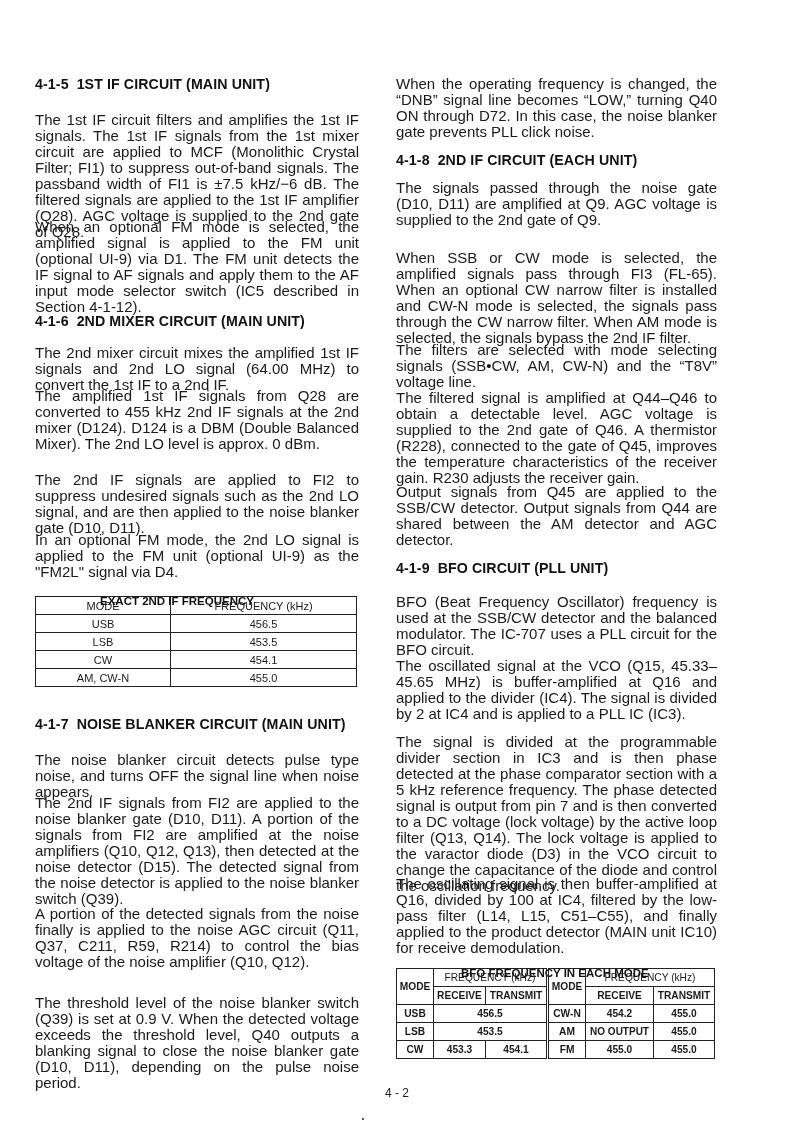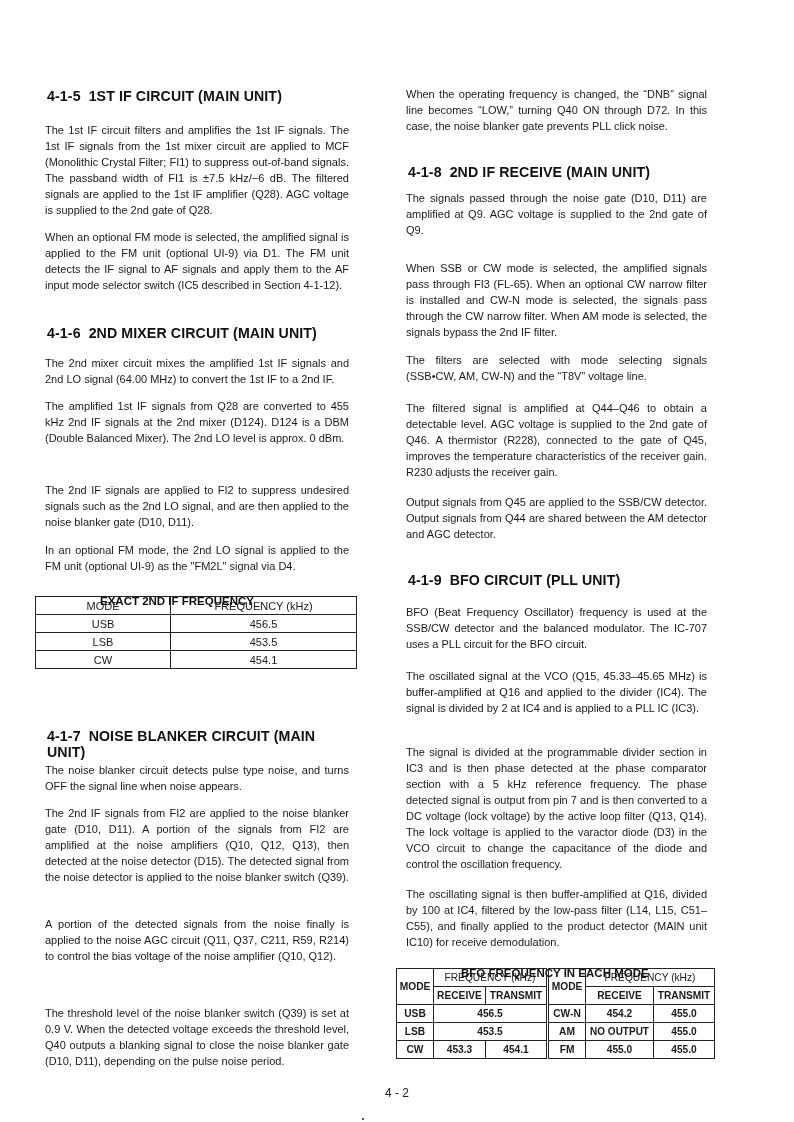--- a/index.html
+++ b/index.html
@@ -5,25 +5,25 @@
   html, body { margin: 0; padding: 0; background: #ffffff; }
   body {
     width: 794px; height: 1122px; position: relative; overflow: hidden;
     font-family: "Liberation Sans", sans-serif; color: #1a1a1a;
   }
   .col { position: absolute; top: 72px; width: 324px; }
   .col.left { left: 35px; }
   .col.right { left: 396px; width: 321px; }
   h2 {
     font-family: "Liberation Sans", sans-serif; font-weight: bold;
-    font-size: 14.2px; margin: 12px; letter-spacing: 0.1px; color: #111;
+    font-size: 14.2px; margin: 0; letter-spacing: 0.1px; color: #111;
   }
   h2 .num { margin-right: 8px; }
   p {
-    font-size: 11px; line-height: 16px; margin: 10px; text-align: justify;
+    font-size: 15px; line-height: 16px; margin: 0; text-align: justify;
   }
   h3 { font-size: 11.5px; font-weight: bold; margin: 17px; color: #111; padding-left: 48px; }
   .abs { position: absolute; left: 0; right: 0; }
 
   table.t1 {
     border-collapse: collapse; width: 322px; font-size: 11px;
   }
   table.t1 td {
     border: 1px solid #222; text-align: center; height: 17px; padding: 0;
   }
@@ -74,37 +74,41 @@
       <td>456.5</td>
     </tr>
     <tr>
       <td class="m">LSB</td>
       <td>453.5</td>
     </tr>
     <tr>
       <td class="m">CW</td>
       <td>454.1</td>
     </tr>
+    <tr>
+      <td class="m">AM, CW-N</td>
+      <td>455.0</td>
+    </tr>
   </tbody>
     </table>
 
   <h2 class="abs" style="top:644px">
     <span class="num">4-1-7</span><span>NOISE BLANKER CIRCUIT (MAIN UNIT)</span>
   </h2>
   <p class="abs" style="top:680px">The noise blanker circuit detects pulse type noise, and turns OFF the signal line when noise appears.</p>
   <p class="abs" style="top:723px">The 2nd IF signals from FI2 are applied to the noise blanker gate (D10, D11).  A portion of the signals from FI2 are amplified at the noise amplifiers (Q10, Q12, Q13), then detected at the noise detector (D15).  The detected signal from the noise detector is applied to the noise blanker switch (Q39).</p>
   <p class="abs" style="top:834px">A portion of the detected signals from the noise finally is applied to the noise AGC circuit (Q11, Q37, C211, R59, R214) to control the bias voltage of the noise amplifier (Q10, Q12).</p>
   <p class="abs" style="top:923px">The threshold level of the noise blanker switch (Q39) is set at 0.9 V.  When the detected voltage exceeds the threshold level, Q40 outputs a blanking signal to close the noise blanker gate (D10, D11), depending on the pulse noise period.</p>
 </div>
 
 <div class="col right">
   <p class="abs" style="top:4px">When the operating frequency is changed, the “DNB” signal line becomes “LOW,” turning Q40 ON through D72.  In this case, the noise blanker gate prevents PLL click noise.</p>
 
   <h2 class="abs" style="top:80px">
-    <span class="num">4-1-8</span><span>2ND IF RECEIVE (MAIN UNIT)</span>
+    <span class="num">4-1-8</span><span>2ND IF CIRCUIT (EACH UNIT)</span>
   </h2>
   <p class="abs" style="top:108px">The signals passed through the noise gate (D10, D11) are amplified at Q9.  AGC voltage is supplied to the 2nd gate of Q9.</p>
   <p class="abs" style="top:178px">When SSB or CW mode is selected, the amplified signals pass through FI3 (FL-65).  When an optional CW narrow filter is installed and CW-N mode is selected, the signals pass through the CW narrow filter.  When AM mode is selected, the signals bypass the 2nd IF filter.</p>
   <p class="abs" style="top:270px">The filters are selected with mode selecting signals (SSB•CW, AM, CW-N) and the “T8V” voltage line.</p>
   <p class="abs" style="top:318px">The filtered signal is amplified at Q44–Q46 to obtain a detectable level.  AGC voltage is supplied to the 2nd gate of Q46.  A thermistor (R228), connected to the gate of Q45, improves the temperature characteristics of the receiver gain.  R230 adjusts the receiver gain.</p>
   <p class="abs" style="top:412px">Output signals from Q45 are applied to the SSB/CW detector.  Output signals from Q44 are shared between the AM detector and AGC detector.</p>
 
   <h2 class="abs" style="top:488px">
     <span class="num">4-1-9</span><span>BFO CIRCUIT (PLL UNIT)</span>
   </h2>

